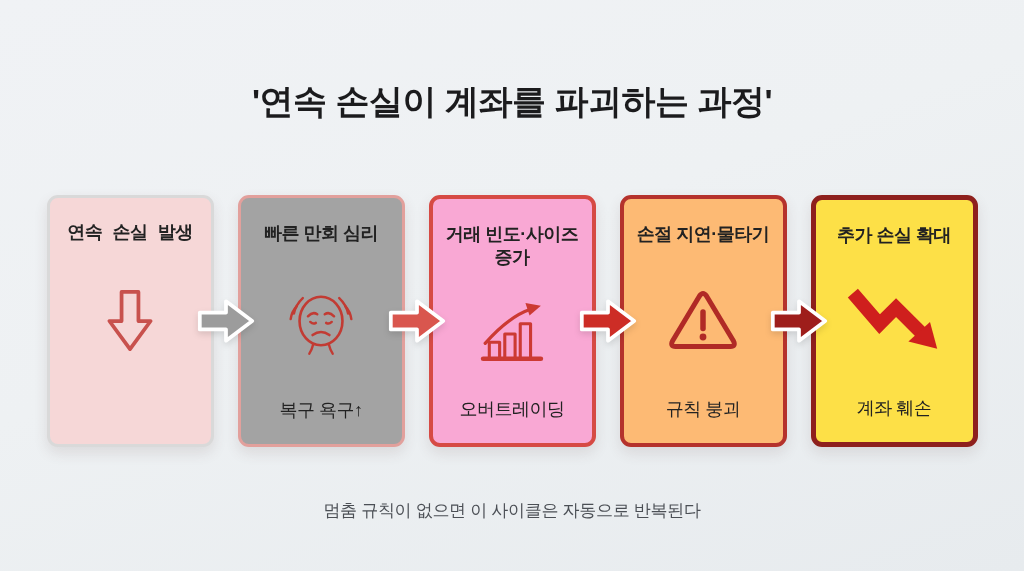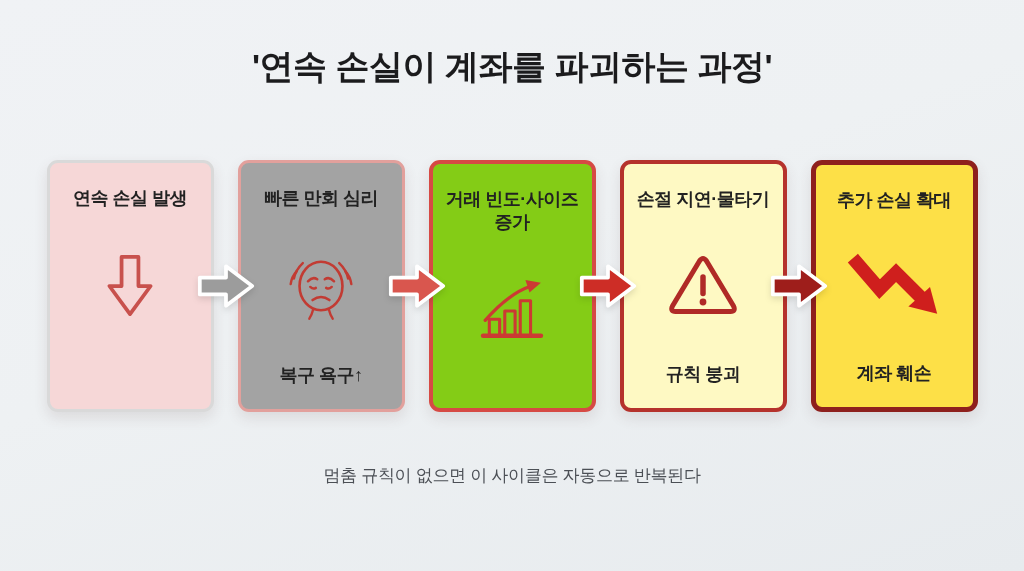--- a/index.html
+++ b/index.html
@@ -3,48 +3,48 @@
 <meta charset="utf-8">
 <style>
   html,body{margin:0;padding:0;}
   body{
     width:1024px;height:571px;overflow:hidden;
     font-family:"Liberation Sans","DejaVu Sans",sans-serif;
     background:linear-gradient(160deg,#f0f2f5 0%,#eef1f3 45%,#e7ebee 100%);
     color:#1a1a1c;
   }
   .title{
-    margin-top:45px;text-align:center;
+    margin-top:80px;text-align:center;
     font-size:34px;font-weight:700;letter-spacing:-0.5px;line-height:1.25;
     color:#1b1b1d;
   }
   .flow-row{
     margin-top:72px;height:252px;padding:0 46px;
     display:flex;align-items:stretch;justify-content:center;
     position:relative;
   }
   .card{
     width:167px;flex:none;border-radius:11px;box-sizing:border-box;
     display:flex;flex-direction:column;align-items:center;
     padding:24px 8px 22px 8px;
     box-shadow:0 6px 14px rgba(90,60,60,0.12);
     position:relative;z-index:1;background:#fff;
   }
-  .card-1{background:#f6d7d7;border:3px solid #d9d9d9;}
+  .card-1{background:#f6d7d7;border:3px solid #d9d9d9;font-family:Liberation Mono, monospace;}
   .card-2{background:#a3a3a3;border:3px solid #e2a09c;}
-  .card-3{background:#84cc16;border:4px solid #d64a44;}
-  .card-4{background:#fef9c3;border:4px solid #b5322c;}
+  .card-3{background:#f9a8d4;border:4px solid #d64a44;}
+  .card-4{background:#fdba74;border:4px solid #b5322c;}
   .card-5{background:#fde047;border:5px solid #8e201d;}
   .card-title{
     font-size:18px;font-weight:700;text-align:center;line-height:1.3;
     letter-spacing:-0.5px;word-break:keep-all;color:#222;
   }
   .card-icon{flex:1;display:flex;align-items:center;justify-content:center;}
   .card-footer{
-    min-height:24px;font-size:18px;font-weight:700;text-align:center;
+    min-height:24px;font-size:18px;font-weight:400;text-align:center;
     letter-spacing:-0.5px;color:#222;word-break:keep-all;
   }
   .connector{
     flex:none;align-self:center;width:58px;height:50px;
     margin:0 -17px;z-index:2;position:relative;
   }
   .connector svg{display:block;filter:drop-shadow(0 3px 3px rgba(0,0,0,0.12));}
   .conn-1 polygon{fill:#9c9c9c;}
   .conn-2 polygon{fill:#d9564e;}
   .conn-3 polygon{fill:#cd2d26;}
@@ -110,20 +110,21 @@
     <div class="card-icon">
       <svg width="74" height="66" viewBox="0 0 70 64">
         <path class="icon-stroke" d="M7 57 H63" stroke="#cc3a33" stroke-width="4.5"></path>
         <rect class="icon-stroke" x="13" y="41" width="10" height="16" stroke="#cc3a33" stroke-width="3"></rect>
         <rect class="icon-stroke" x="28" y="33" width="10" height="24" stroke="#cc3a33" stroke-width="3"></rect>
         <rect class="icon-stroke" x="43" y="23" width="10" height="34" stroke="#cc3a33" stroke-width="3"></rect>
         <path class="icon-stroke" d="M9 42 Q32 16 53 9" stroke="#cc3a33" stroke-width="3.2"></path>
         <polygon points="48,3 63,5.5 52,15" fill="#cc3a33"></polygon>
       </svg>
     </div>
+    <div class="card-footer">오버트레이딩</div>
   </div>
 
   <div class="connector">
     <svg class="conn-3" width="58" height="50" viewBox="0 0 62 52">
       <polygon points="3,17 31,17 31,5 59,26 31,47 31,35 3,35" stroke="#ffffff" stroke-width="4" stroke-linejoin="round"></polygon>
     </svg>
   </div>
 
   <div class="card card-4">
     <div class="card-title">손절 지연·물타기</div>

